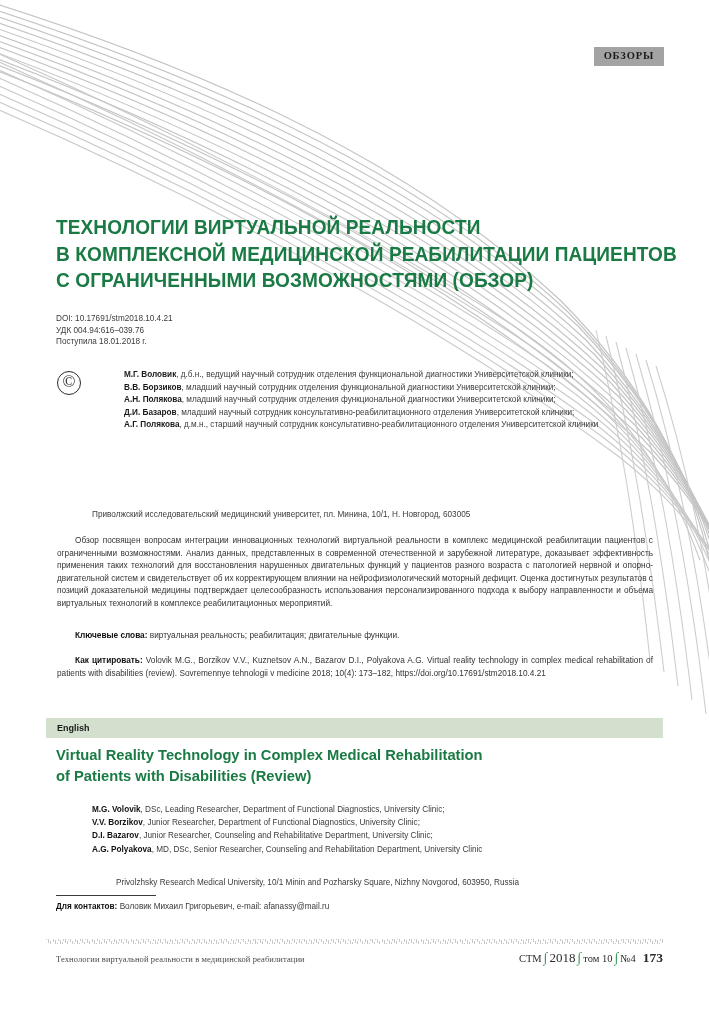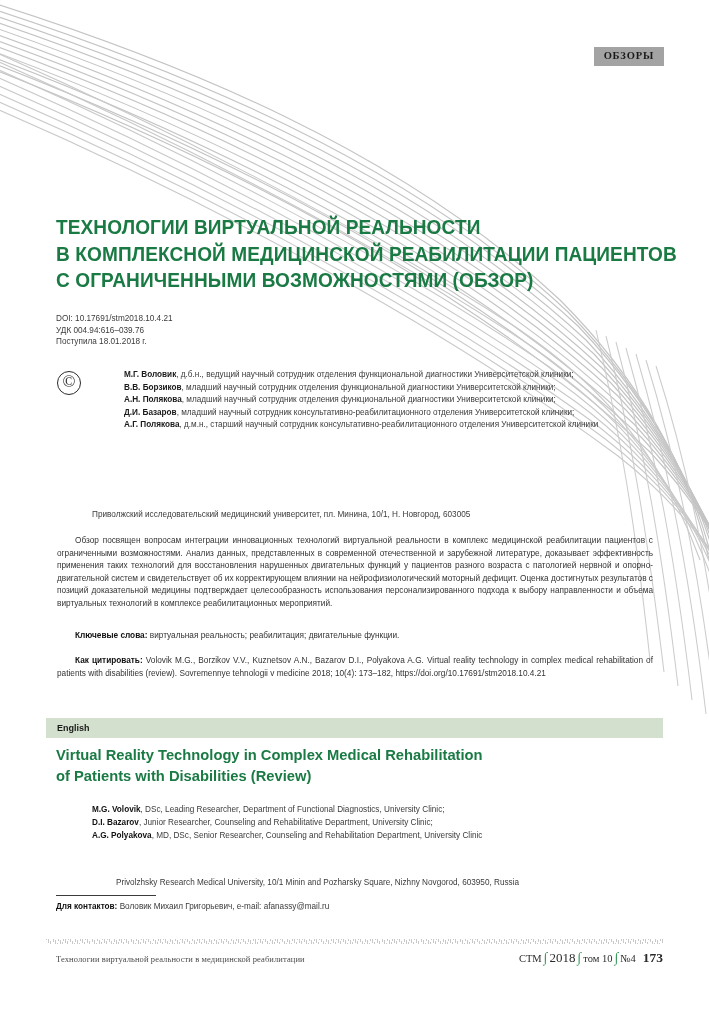--- a/index.html
+++ b/index.html
@@ -352,20 +352,21 @@
       <span>English</span>
     </div>
 
     <div class="title-en">
       <div>Virtual Reality Technology in Complex Medical Rehabilitation</div>
       <div>of Patients with Disabilities (Review)</div>
     </div>
 
     <div class="authors-en">
       <div><b>M.G. Volovik</b>, DSc, Leading Researcher, Department of Functional Diagnostics, University Clinic;</div>
+      <div><b>V.V. Borzikov</b>, Junior Researcher, Department of Functional Diagnostics, University Clinic;</div>
       <div><b>D.I. Bazarov</b>, Junior Researcher, Counseling and Rehabilitative Department, University Clinic;</div>
       <div><b>A.G. Polyakova</b>, MD, DSc, Senior Researcher, Counseling and Rehabilitation Department, University Clinic</div>
     </div>
 
     <div class="affil-en">Privolzhsky Research Medical University, 10/1 Minin and Pozharsky Square, Nizhny Novgorod, 603950, Russia</div>
 
     <div class="contact-rule"></div>
     <div class="contact">
       <b>Для контактов:</b><span> Воловик Михаил Григорьевич, e-mail: afanassy@mail.ru</span>
     </div>

